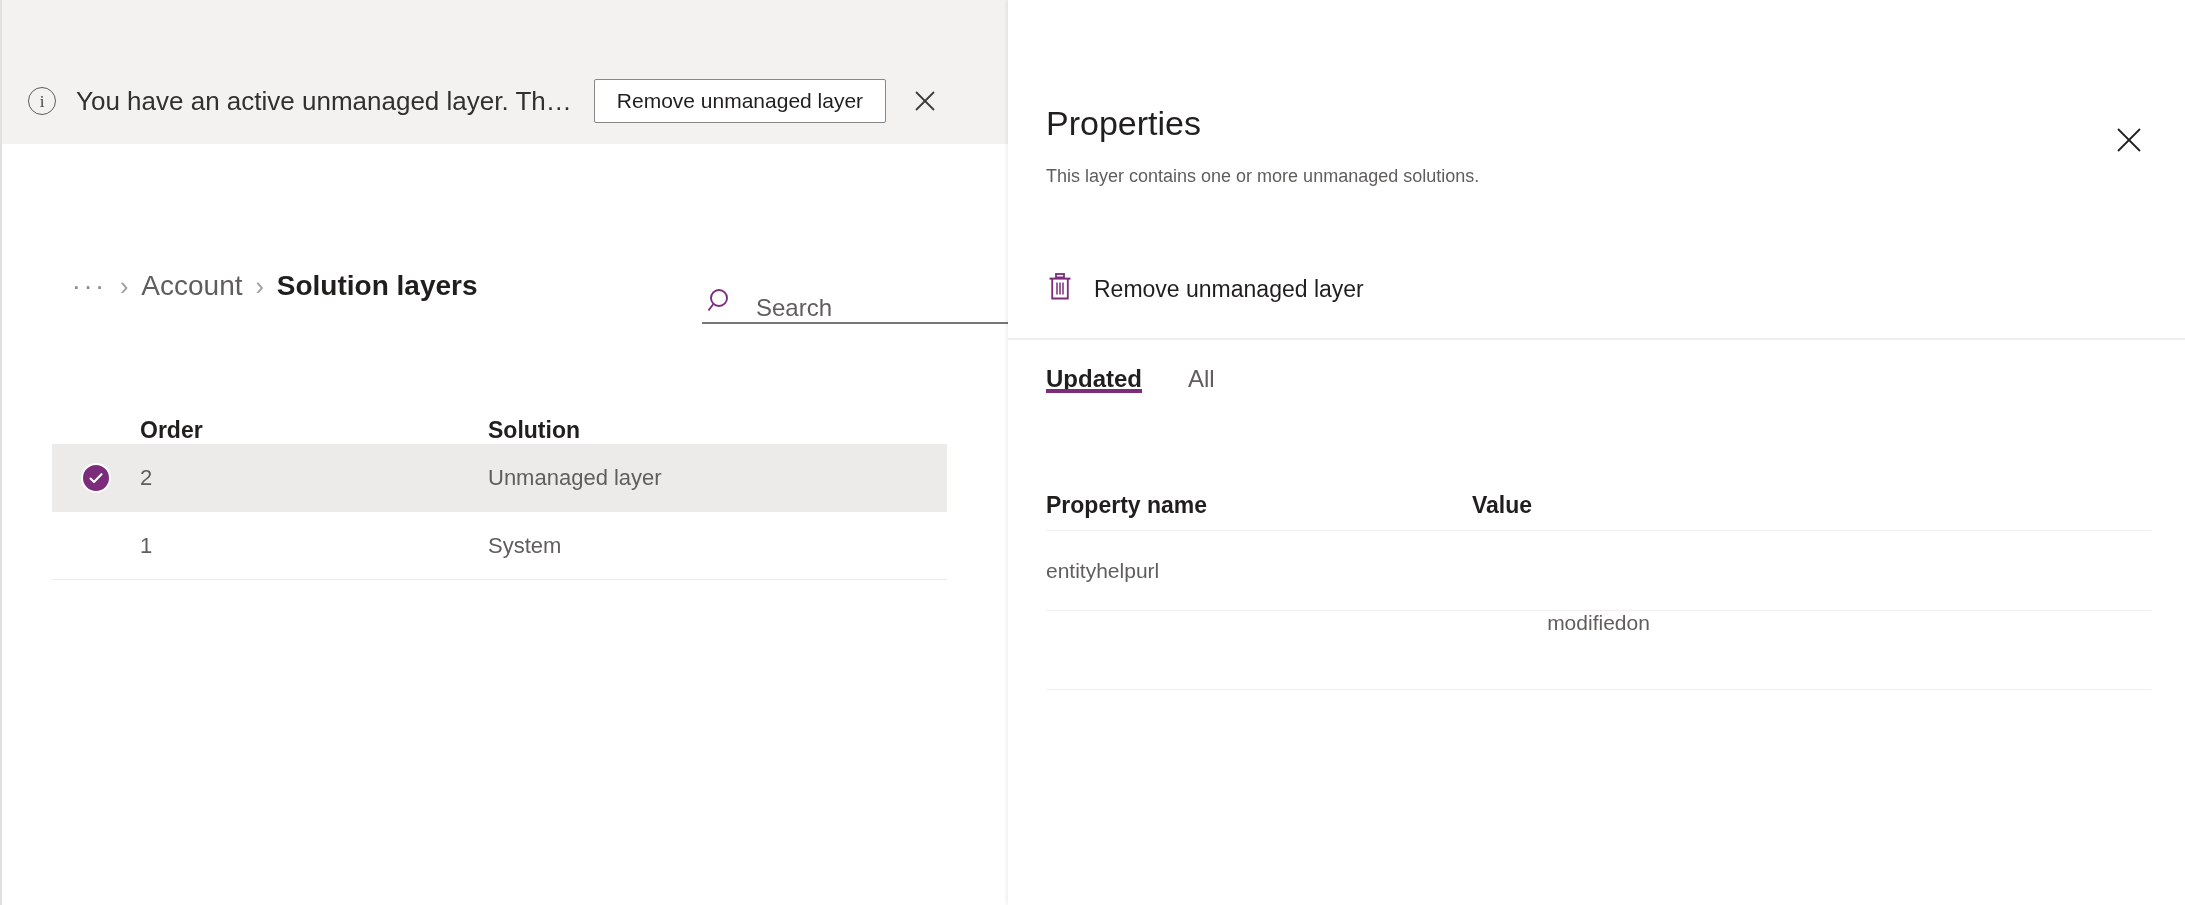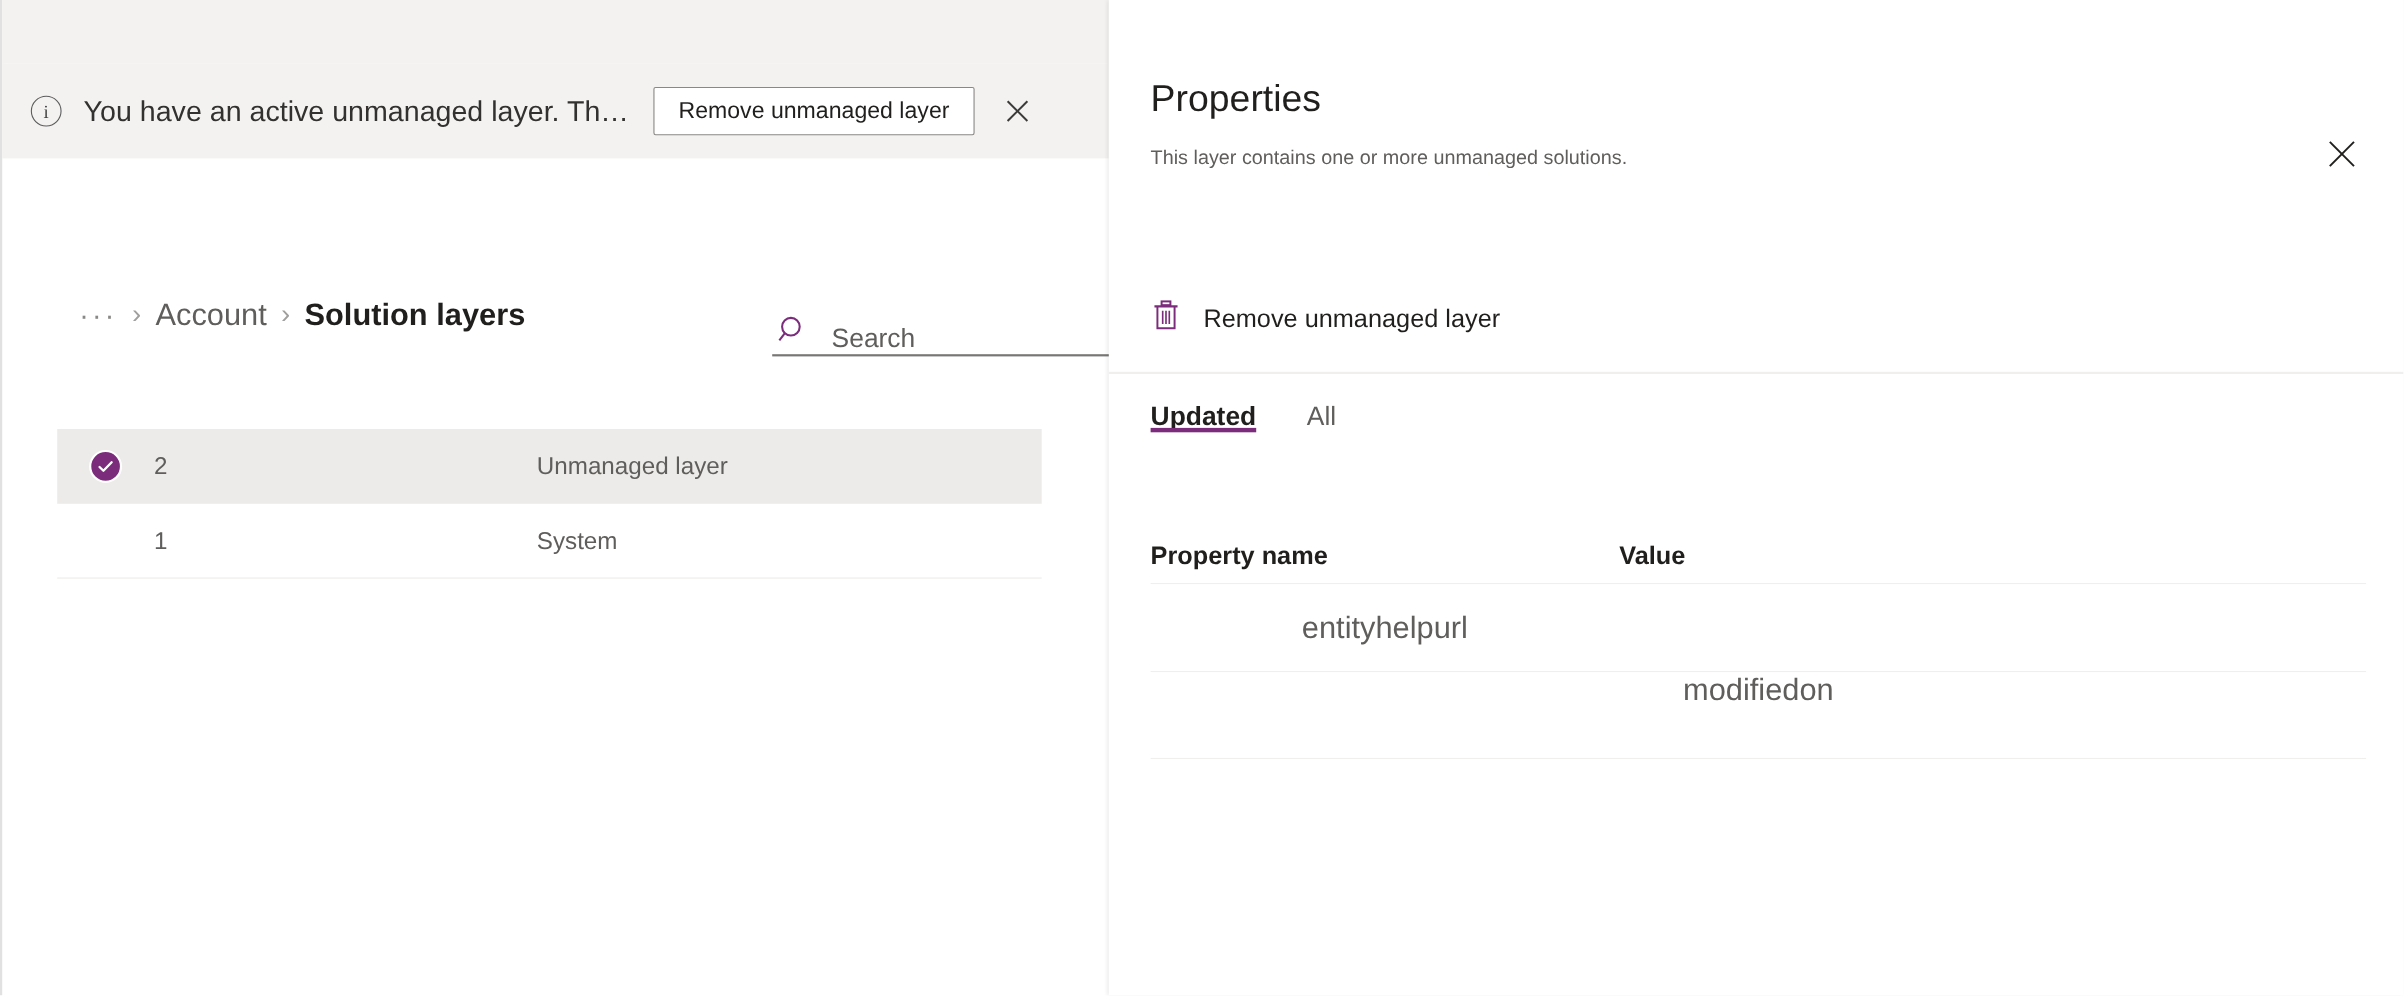--- a/index.html
+++ b/index.html
@@ -209,23 +209,23 @@
   #properties-panel {
     position: absolute;
     left: 1008px; top: 0;
     width: 1177px;
     height: 905px;
     background: #ffffff;
     box-shadow: -1px 0 4px rgba(0,0,0,0.09);
   }
   #panel-header {
     position: absolute;
-    left: 0; top: 16px;
-    width: 100%;
-    padding: 57px 40px 0 38px;
+    left: 0; top: 0;
+    width: 100%;
+    padding: 106px 40px 0 38px;
   }
   #panel-title {
     font-size: 34px;
     color: #201f1e;
     font-weight: normal;
     line-height: 1;
   }
   #panel-subtitle {
     margin-top: 26px;
     font-size: 18px;
@@ -315,23 +315,22 @@
     color: #201f1e;
   }
   .pt-row {
     display: flex;
     align-items: center;
     height: 80px;
     border-top: 1.5px solid #f0efee;
   }
   .pt-row.last { border-bottom: 1.5px solid #f0efee; flex-direction: column; }
   .pt-td {
-    font-size: 28px;
+    font-size: 21px;
     color: #605e5c;
-    text-align: center;
   }
   .col-prop { flex: 0 0 426px; }
   .col-val { flex: 1 1 auto; }
 </style>
 </head>
 <body>
 
 <div id="root">
 
   <div id="left-region">
@@ -364,20 +363,25 @@
       <span id="search-icon">
         <svg width="32" height="32" viewBox="0 0 32 32" aria-hidden="true">
           <circle cx="13" cy="12" r="8" fill="none" stroke="#7b2d7b" stroke-width="1.9"></circle>
           <line x1="7.2" y1="18.2" x2="2.5" y2="24.5" stroke="#7b2d7b" stroke-width="1.9"></line>
         </svg>
       </span>
       <input id="search-input" type="text" placeholder="Search" style="">
     </div>
 
     <div id="layers-table">
+      <div class="lt-header">
+        <div class="col-check"></div>
+        <div class="col-order lt-th">Order</div>
+        <div class="col-solution lt-th">Solution</div>
+      </div>
 
       <div class="lt-row selected">
         <div class="col-check">
           <span class="check-circle">
             <svg width="18" height="18" viewBox="0 0 18 18" aria-hidden="true">
               <polyline points="3.5,9.5 7,13 14.5,5.2" fill="none" stroke="#ffffff" stroke-width="2.1" stroke-linecap="round" stroke-linejoin="round"></polyline>
             </svg>
           </span>
         </div>
         <div class="col-order lt-td">2</div>

